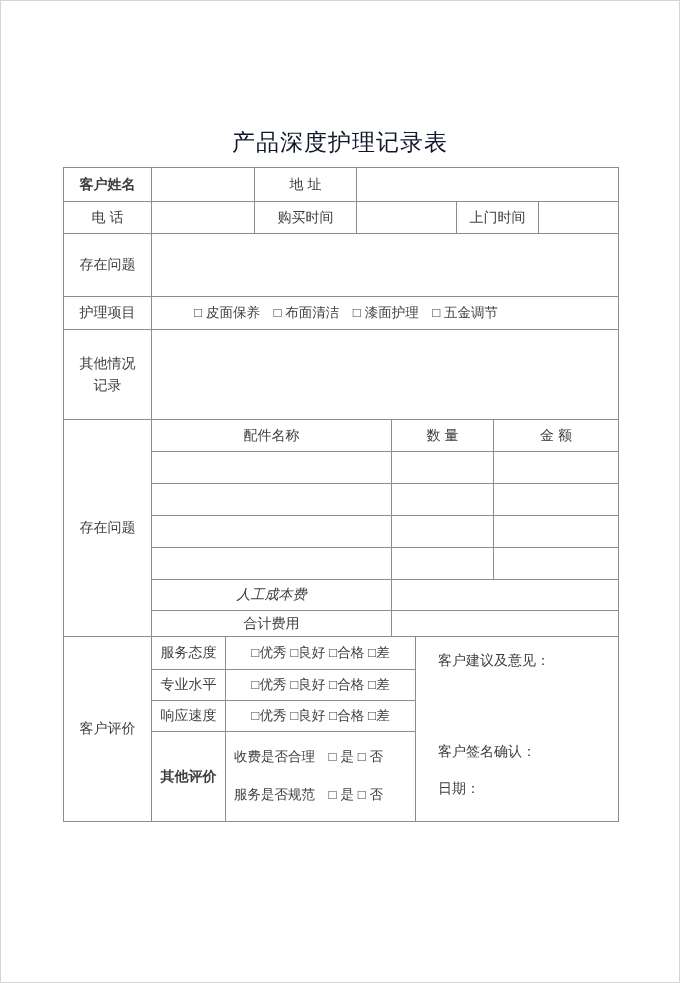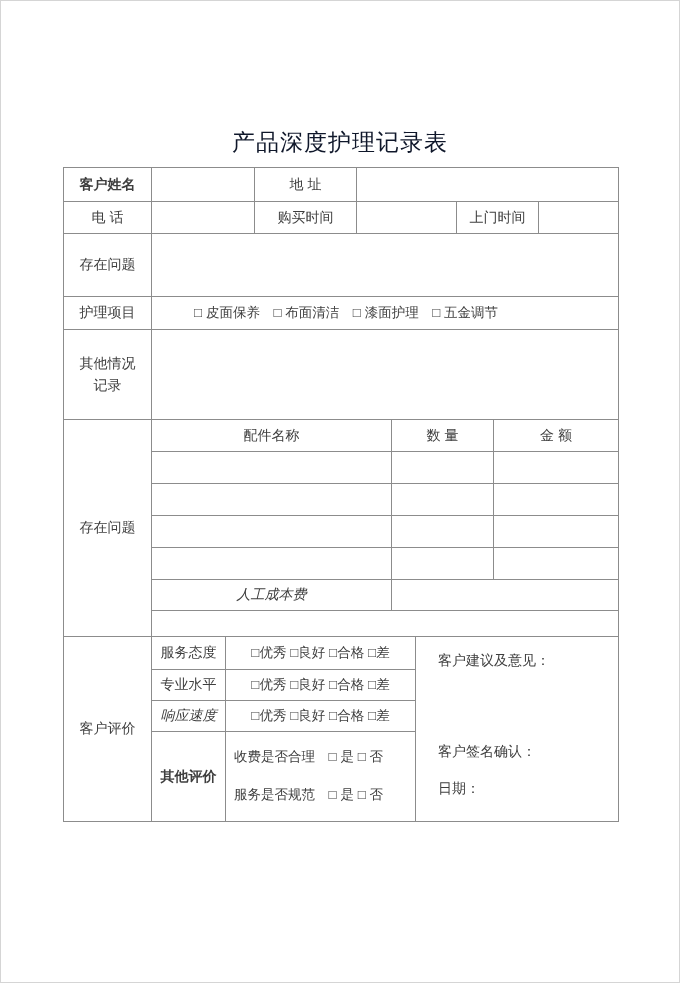--- a/index.html
+++ b/index.html
@@ -130,36 +130,40 @@
         </div>
         <div class="r bb" style="height:31px;">
           <div class="c" style="width:240px;"></div>
           <div class="c" style="width:102px;"></div>
           <div class="c last grow"></div>
         </div>
         <div class="r bb" style="height:30px;font-style:italic;">
           <div class="c" style="width:240px;">人工成本费</div>
           <div class="c last grow"></div>
         </div>
+        <div class="r grow">
+          <div class="c" style="width:240px;">合计费用</div>
+          <div class="c last grow"></div>
+        </div>
       </div>
     </div>
 
     <div class="r" style="height:184px;">
       <div class="c" style="width:88px;">客户评价</div>
       <div class="col" style="width:264px;">
         <div class="r bb" style="height:32px;">
           <div class="c" style="width:74px;">服务态度</div>
           <div class="c opts" style="width:190px;">□优秀 □良好 □合格 □差</div>
         </div>
         <div class="r bb" style="height:30px;">
           <div class="c" style="width:74px;">专业水平</div>
           <div class="c opts" style="width:190px;">□优秀 □良好 □合格 □差</div>
         </div>
         <div class="r bb" style="height:30px;">
-          <div class="c" style="width:74px;font-style:italic;">响应速度</div>
+          <div class="c" style="width:74px;">响应速度</div>
           <div class="c opts" style="width:190px;">□优秀 □良好 □合格 □差</div>
         </div>
         <div class="r grow">
           <div class="c" style="width:74px;font-weight:bold;">其他评价</div>
           <div class="c othercell" style="width:190px;">
             <span>收费是否合理　□ 是 □ 否</span>
             <span>服务是否规范　□ 是 □ 否</span>
           </div>
         </div>
       </div>

